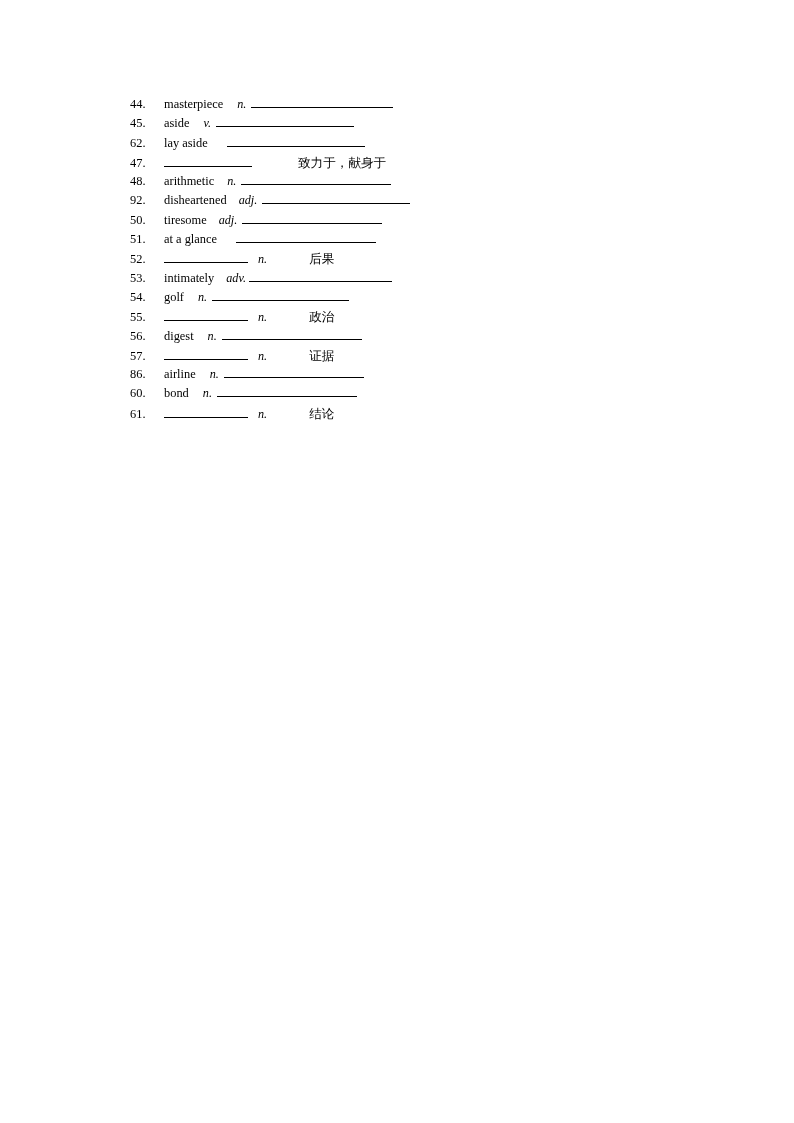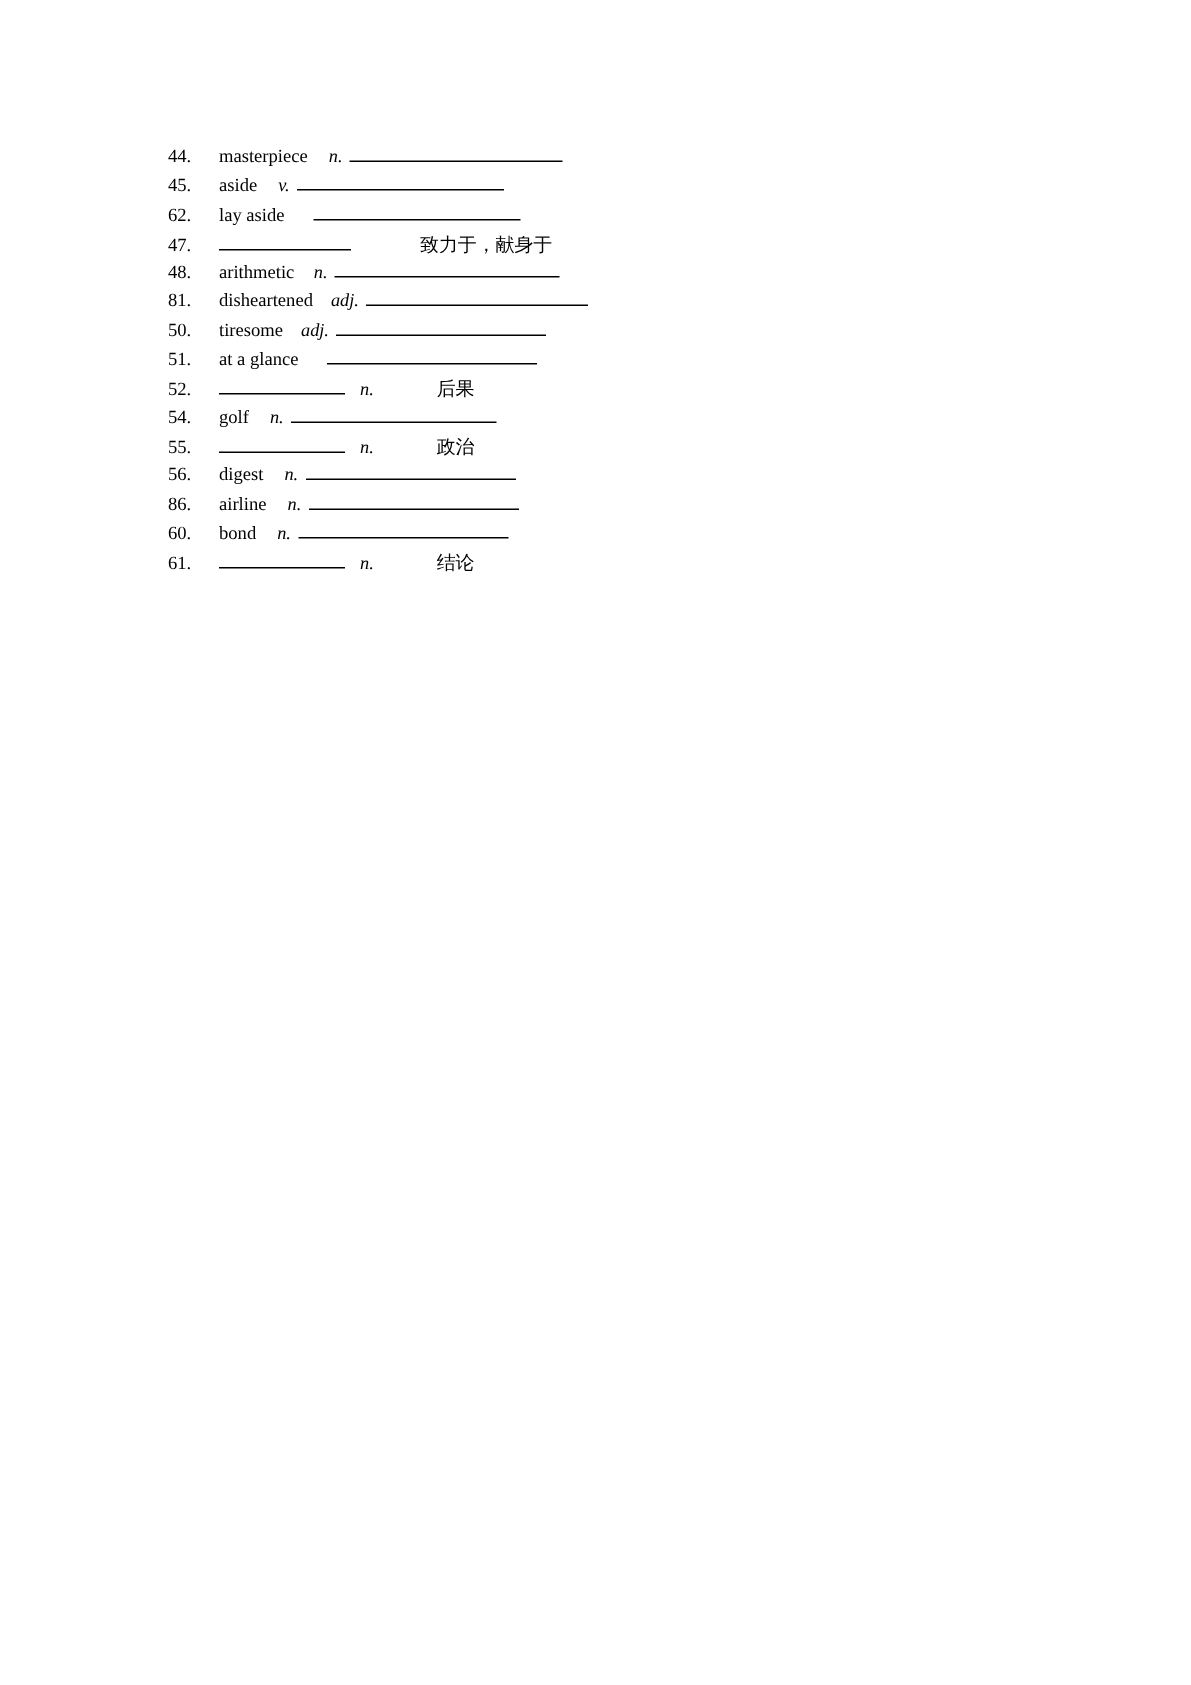--- a/index.html
+++ b/index.html
@@ -20,21 +20,21 @@
   #page {
     position: absolute;
     left: 0;
     top: 0;
     width: 794px;
     height: 1123px;
   }
 
   #exercise-list {
     position: absolute;
-    left: 112px;
+    left: 130px;
     top: 95px;
     width: 560px;
   }
 
   .item-row {
     position: relative;
     height: 19.3px;
     line-height: 19.3px;
     white-space: nowrap;
     font-size: 12.4px;
@@ -83,24 +83,26 @@
 </head>
 <body>
 
 <div id="page">
   <div id="exercise-list">
       <div class="item-row"><span class="item-number">44.</span><span class="term">masterpiece</span><span class="gap-sm" style="width: 14px;"></span><span class="pos">n.</span><span class="gap-sm" style="width: 5px;"></span><span class="blank" style="width: 142px;"></span></div>
       <div class="item-row"><span class="item-number">45.</span><span class="term">aside</span><span class="gap-sm" style="width: 14px;"></span><span class="pos">v.</span><span class="gap-sm" style="width: 5px;"></span><span class="blank" style="width: 138px;"></span></div>
       <div class="item-row"><span class="item-number">62.</span><span class="term">lay aside</span><span class="gap-sm" style="width: 19px;"></span><span class="blank" style="width: 138px;"></span></div>
       <div class="item-row"><span class="item-number">47.</span><span class="blank" style="width: 88px;"></span><span class="gap-md"></span><span class="meaning">致力于，献身于</span></div>
       <div class="item-row"><span class="item-number">48.</span><span class="term">arithmetic</span><span class="gap-sm" style="width: 13px;"></span><span class="pos">n.</span><span class="gap-sm" style="width: 5px;"></span><span class="blank" style="width: 150px;"></span></div>
-      <div class="item-row"><span class="item-number">81.</span><span class="term">disheartened</span><span class="gap-sm" style="width: 12px;"></span><span class="pos">adj.</span><span class="gap-sm" style="width: 5px;"></span><span class="blank" style="width: 148px;"></span></div>
+      <div class="item-row"><span class="item-number">92.</span><span class="term">disheartened</span><span class="gap-sm" style="width: 12px;"></span><span class="pos">adj.</span><span class="gap-sm" style="width: 5px;"></span><span class="blank" style="width: 148px;"></span></div>
       <div class="item-row"><span class="item-number">50.</span><span class="term">tiresome</span><span class="gap-sm" style="width: 12px;"></span><span class="pos">adj.</span><span class="gap-sm" style="width: 5px;"></span><span class="blank" style="width: 140px;"></span></div>
       <div class="item-row"><span class="item-number">51.</span><span class="term">at a glance</span><span class="gap-sm" style="width: 19px;"></span><span class="blank" style="width: 140px;"></span></div>
       <div class="item-row"><span class="item-number">52.</span><span class="blank" style="width: 84px;"></span><span class="gap-md"></span><span class="pos">n.</span><span class="gap-sm"></span><span class="meaning">后果</span></div>
+      <div class="item-row"><span class="item-number">53.</span><span class="term">intimately</span><span class="gap-sm" style="width: 12px;"></span><span class="pos">adv.</span><span class="gap-sm" style="width: 3px;"></span><span class="blank" style="width: 143px;"></span></div>
       <div class="item-row"><span class="item-number">54.</span><span class="term">golf</span><span class="gap-sm" style="width: 14px;"></span><span class="pos">n.</span><span class="gap-sm" style="width: 5px;"></span><span class="blank" style="width: 137px;"></span></div>
       <div class="item-row"><span class="item-number">55.</span><span class="blank" style="width: 84px;"></span><span class="gap-md"></span><span class="pos">n.</span><span class="gap-sm"></span><span class="meaning">政治</span></div>
       <div class="item-row"><span class="item-number">56.</span><span class="term">digest</span><span class="gap-sm" style="width: 14px;"></span><span class="pos">n.</span><span class="gap-sm" style="width: 5px;"></span><span class="blank" style="width: 140px;"></span></div>
+      <div class="item-row"><span class="item-number">57.</span><span class="blank" style="width: 84px;"></span><span class="gap-md"></span><span class="pos">n.</span><span class="gap-sm"></span><span class="meaning">证据</span></div>
       <div class="item-row"><span class="item-number">86.</span><span class="term">airline</span><span class="gap-sm" style="width: 14px;"></span><span class="pos">n.</span><span class="gap-sm" style="width: 5px;"></span><span class="blank" style="width: 140px;"></span></div>
       <div class="item-row"><span class="item-number">60.</span><span class="term">bond</span><span class="gap-sm" style="width: 14px;"></span><span class="pos">n.</span><span class="gap-sm" style="width: 5px;"></span><span class="blank" style="width: 140px;"></span></div>
       <div class="item-row"><span class="item-number">61.</span><span class="blank" style="width: 84px;"></span><span class="gap-md"></span><span class="pos">n.</span><span class="gap-sm"></span><span class="meaning">结论</span></div>
     </div>
 </div>
 
 </body></html>

